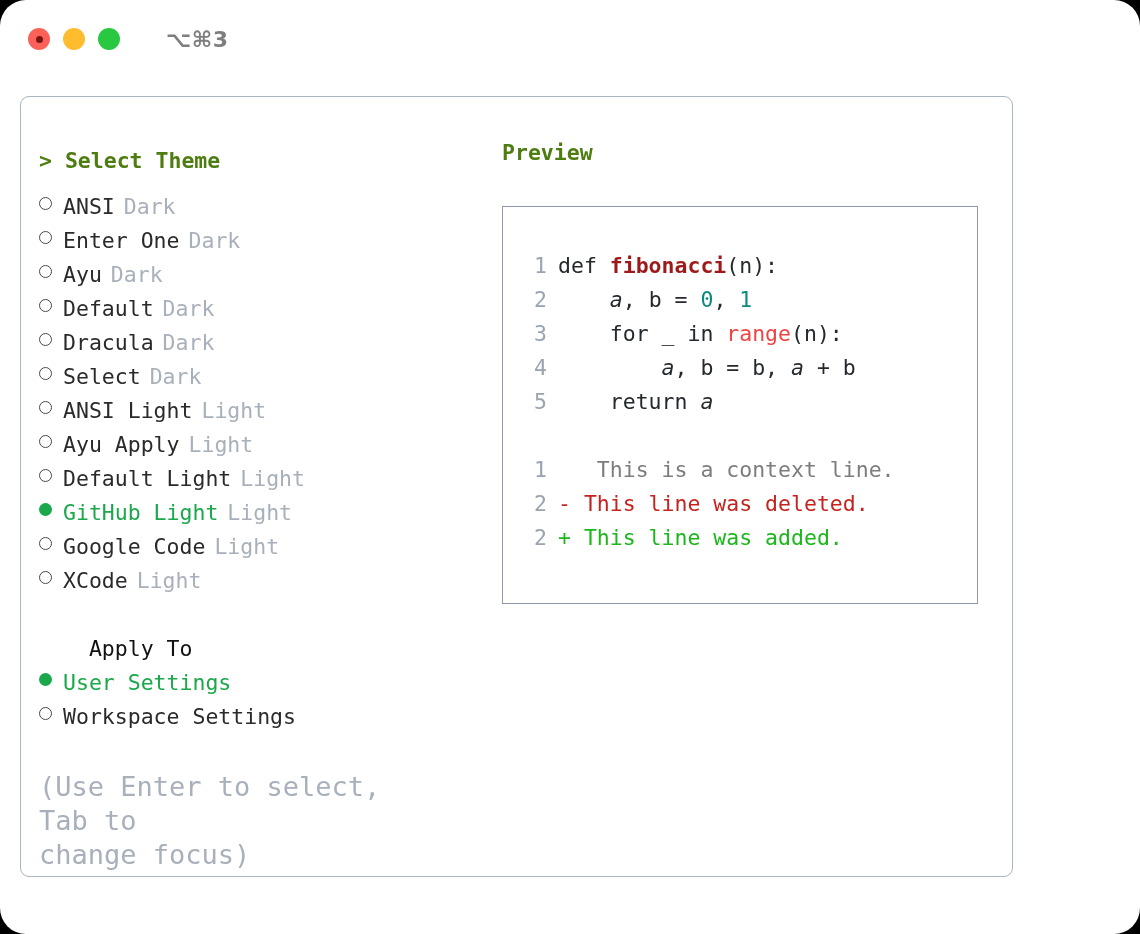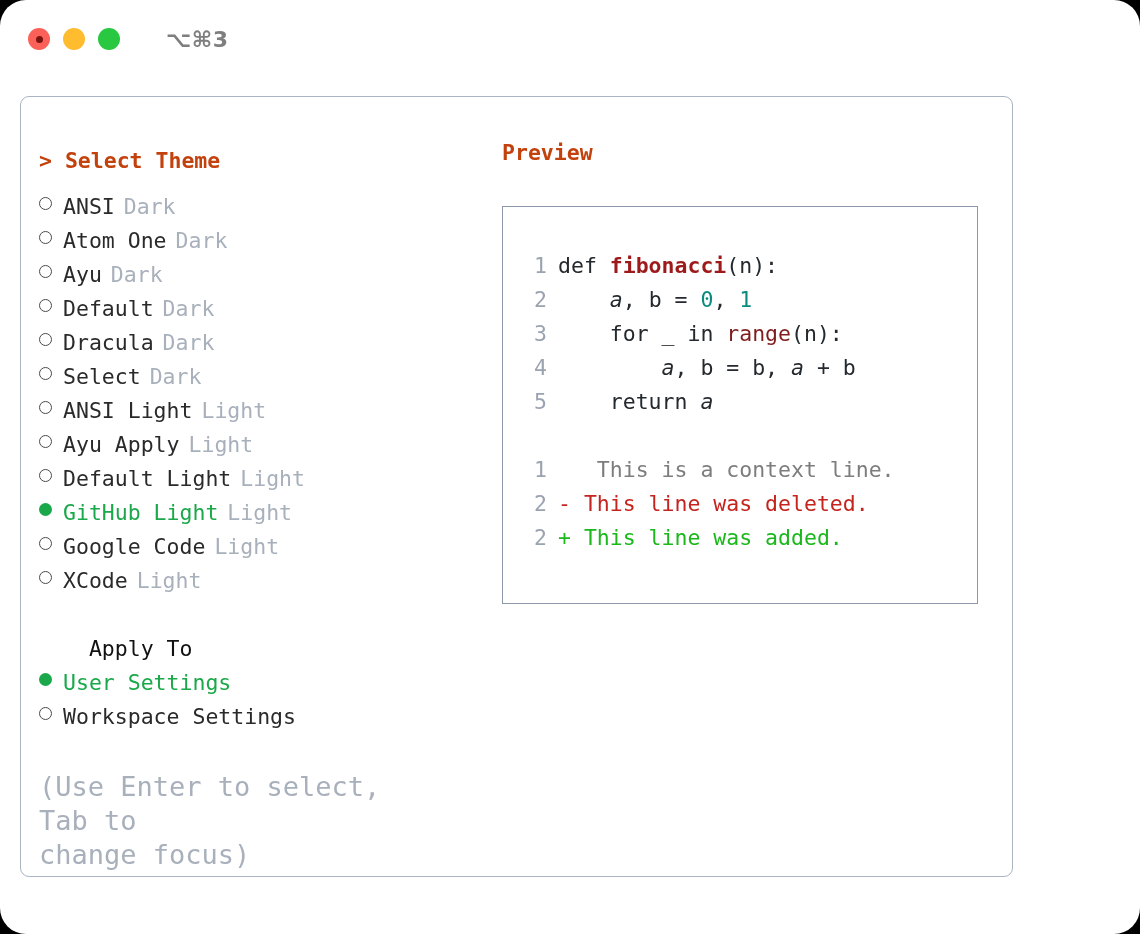--- a/index.html
+++ b/index.html
@@ -83,21 +83,21 @@
   
   .left-pane {
     position: absolute;
     left: 18px;
     top: 47px;
     width: 430px;
   }
   .pane-heading {
     font-size: 21.5px;
     font-weight: bold;
-    color: #c2410c;
+    color: #4d7c0f;
     line-height: 34px;
     white-space: pre;
   }
   .theme-list { margin-top: 12px; }
   .opt-row {
     display: flex;
     align-items: baseline;
     line-height: 34px;
     font-size: 21.5px;
     white-space: pre;
@@ -171,21 +171,21 @@
   .lnum {
     width: 44px;
     text-align: right;
     color: #9aa3b0;
     flex: 0 0 auto;
     margin-right: 11px;
   }
   .code-text { color: #24292e; }
   .tok-fn      { color: #9e1a1a; font-weight: bold; }
   .tok-num     { color: #0d8a7e; }
-  .tok-builtin { color: #7f1d1d; }
+  .tok-builtin { color: #ef4444; }
   .tok-var     { font-style: italic; color: #24292e; }
   .blank-line { height: 34px; }
 
   .diff-ctx { color: #7d7d7d; }
   .diff-del { color: #c4231e; }
   .diff-add { color: #1ab81a; }
 </style>
 </head>
 <body>
 
@@ -201,21 +201,21 @@
     </div>
     <span class="shortcut">⌥⌘3</span>
   </div>
 
   <div class="card">
 
     <div class="left-pane">
       <div class="pane-heading">&gt; Select Theme</div>
       <div class="theme-list" id="theme-list">
           <div class="opt-row"><span class="radio off"></span><span class="opt-label">ANSI</span><span class="opt-tag">Dark</span></div>
-          <div class="opt-row"><span class="radio off"></span><span class="opt-label">Atom One</span><span class="opt-tag">Dark</span></div>
+          <div class="opt-row"><span class="radio off"></span><span class="opt-label">Enter One</span><span class="opt-tag">Dark</span></div>
           <div class="opt-row"><span class="radio off"></span><span class="opt-label">Ayu</span><span class="opt-tag">Dark</span></div>
           <div class="opt-row"><span class="radio off"></span><span class="opt-label">Default</span><span class="opt-tag">Dark</span></div>
           <div class="opt-row"><span class="radio off"></span><span class="opt-label">Dracula</span><span class="opt-tag">Dark</span></div>
           <div class="opt-row"><span class="radio off"></span><span class="opt-label">Select</span><span class="opt-tag">Dark</span></div>
           <div class="opt-row"><span class="radio off"></span><span class="opt-label">ANSI Light</span><span class="opt-tag">Light</span></div>
           <div class="opt-row"><span class="radio off"></span><span class="opt-label">Ayu Apply</span><span class="opt-tag">Light</span></div>
           <div class="opt-row"><span class="radio off"></span><span class="opt-label">Default Light</span><span class="opt-tag">Light</span></div>
           <div class="opt-row selected"><span class="radio on"></span><span class="opt-label">GitHub Light</span><span class="opt-tag">Light</span></div>
           <div class="opt-row"><span class="radio off"></span><span class="opt-label">Google Code</span><span class="opt-tag">Light</span></div>
           <div class="opt-row"><span class="radio off"></span><span class="opt-label">XCode</span><span class="opt-tag">Light</span></div>

